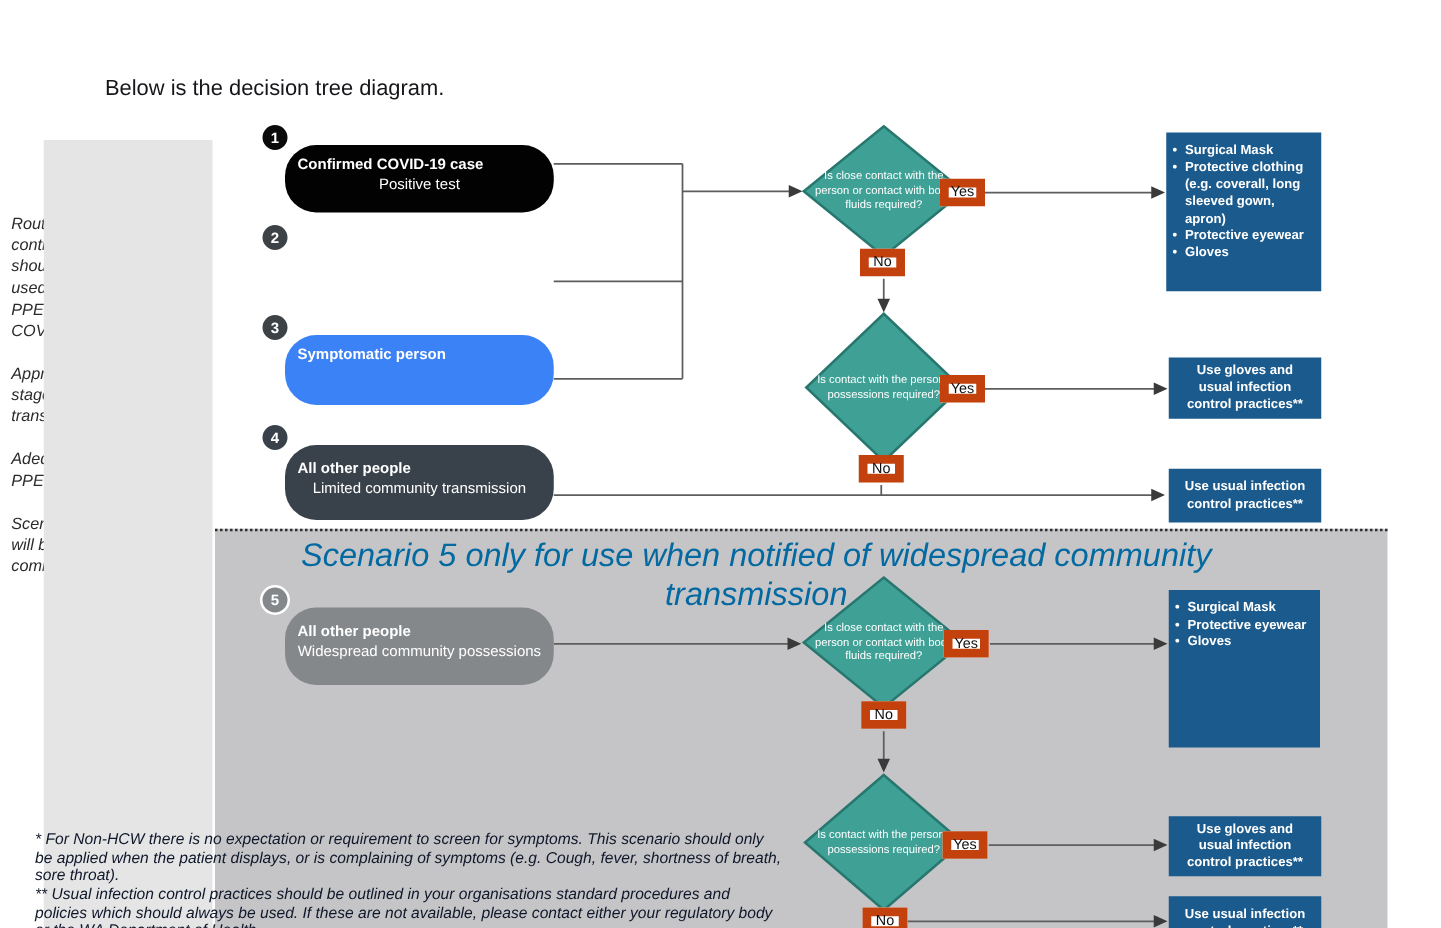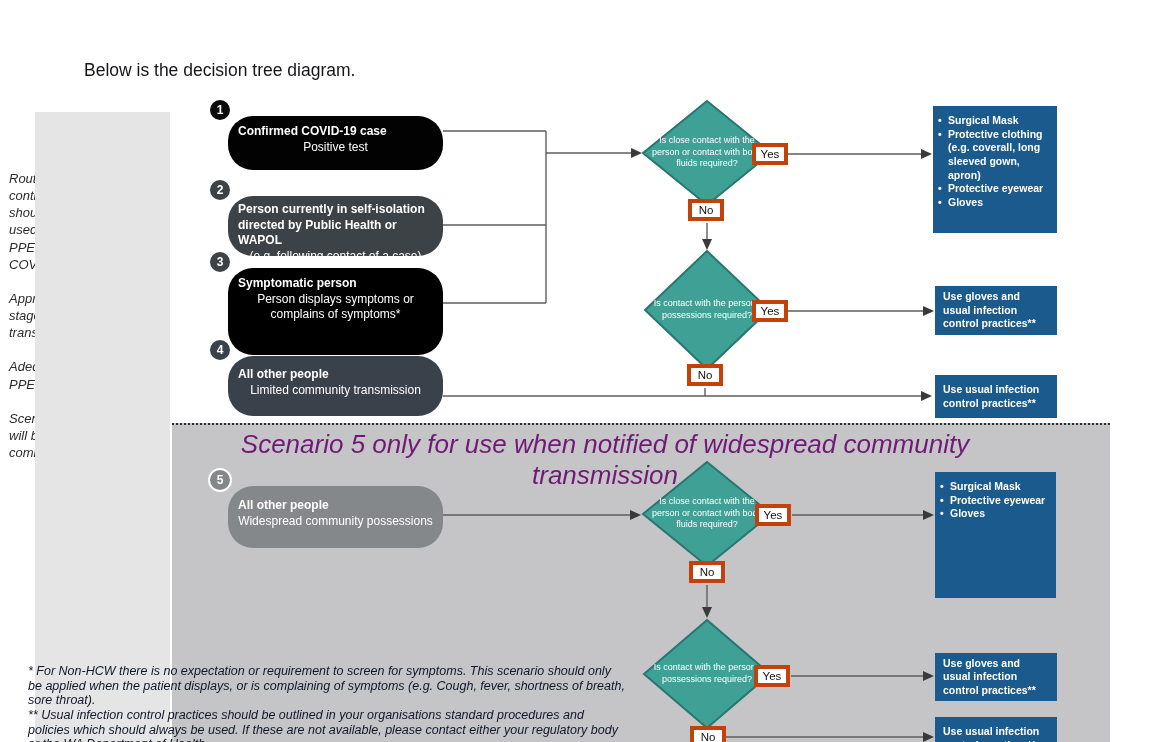--- a/index.html
+++ b/index.html
@@ -10,29 +10,29 @@
   }
   #page-title { position:absolute; left:84px; top:12px; font-size:17.5px; color:#15151a; }
 
   
   #sidebar { position:absolute; left:35px; top:64px; width:135px; height:654px; background:#e5e5e6; z-index:1; }
   #sidebar-notes { position:absolute; left:9px; top:122px; width:120px; font-style:italic; font-size:13px; line-height:1.32; color:#2b2b2e; }
   #sidebar-notes p { margin-bottom:17px; }
 
   
   #panel { position:absolute; left:172px; top:375px; width:938px; height:343px; background:#c5c5c7; border-top:2px dotted #2f2f2f; z-index:1; }
-  #banner { position:absolute; left:172px; top:381px; width:866px; text-align:center; font-style:italic; font-size:26px; color:#701a75; z-index:3; }
+  #banner { position:absolute; left:172px; top:381px; width:866px; text-align:center; font-style:italic; font-size:26px; color:#0369a1; z-index:3; }
 
   
   .scn-box { position:absolute; left:228px; width:215px; color:#fff; padding:8px 10px; z-index:3;border-radius:25px; }
   .scn-box .t { font-weight:bold; font-size:12px; line-height:1.3; }
   .scn-box .s { font-size:12px; line-height:1.3;text-align:center; }
   #box1 { top:68px;  height:54px; background:#020202; }
   #box2 { top:148px; height:60px; background:#3d4246; padding-top:6px; }
-  #box3 { top:220px; height:87px; background:#000000; }
+  #box3 { top:220px; height:56px; background:#3b82f6; }
   #box4 { top:308px; height:60px; background:#39424b; padding-top:11px; }
   #box5 { top:438px; height:62px; background:#85888b; padding-top:12px; }
 
   .badge { position:absolute; left:208px; width:24px; height:24px; border:2px solid #fff; border-radius:50%;
            color:#fff; font-weight:bold; font-size:12px; display:flex; align-items:center; justify-content:center; z-index:5; }
   #badge1 { top:50px;  background:#0a0a0a; }
   #badge2 { top:130px; background:#3d4246; }
   #badge3 { top:202px; background:#3d4246; }
   #badge4 { top:290px; background:#39424b; }
   #badge5 { top:420px; background:#85888b; }
@@ -41,33 +41,33 @@
   #wires { position:absolute; left:0; top:0; z-index:2; }
   .wire { stroke:#5d5d5d; stroke-width:1.4; fill:none; }
   .ah   { fill:#3a3a3a; }
   .diamond { fill:#3fa096; stroke:#27776f; stroke-width:2; }
 
   
   .dtext { position:absolute; transform:translate(-50%,-50%); width:114px; text-align:center;
            color:#fff; font-size:9px; line-height:1.3; z-index:4; }
 
   
-  .yn { position:absolute; width:36px; height:22px; background:#fff; border:4px solid #c2410c;
+  .yn { position:absolute; width:36px; height:22px; background:#fff; border:7px solid #c2410c;
         display:flex; align-items:center; justify-content:center; font-size:11.5px; color:#111; z-index:4; }
   #yes1 { left:752px; top:95px; }  #no1 { left:688px; top:151px; }
   #yes2 { left:752px; top:252px; } #no2 { left:687px; top:316px; }
   #yes3 { left:755px; top:456px; } #no3 { left:689px; top:513px; }
   #yes4 { left:754px; top:617px; } #no4 { left:690px; top:678px; }
 
   
   .blue { position:absolute; background:#1b5a8c; color:#fff; font-weight:bold; z-index:3; }
   .blue ul { list-style:none; margin:0; padding:8px 4px 0 4px; }
   .blue li { position:relative; padding-left:11px; font-size:10.5px; line-height:1.3; }
   .blue li::before { content:"\2022"; position:absolute; left:1px; }
-  .blue.center { display:flex; align-items:center; justify-content:center; text-align:left;
+  .blue.center { display:flex; align-items:center; justify-content:center; text-align:center;
                  font-size:10.5px; line-height:1.3; padding:2px 8px; }
   #blue1 { left:933px; top:58px;  width:124px; height:127px; }
   #blue2 { left:935px; top:238px; width:122px; height:49px; }
   #blue3 { left:935px; top:327px; width:122px; height:43px; }
   #blue4 { left:935px; top:424px; width:121px; height:126px; }
   #blue5 { left:935px; top:605px; width:122px; height:48px; }
   #blue6 { left:935px; top:669px; width:122px; height:44px; }
 
   
   #footnotes { position:absolute; left:28px; top:616px; width:600px; font-style:italic;
@@ -128,29 +128,24 @@
     <polygon class="diamond" points="707,572 770,626 707,680 644,626"></polygon>
   </svg>
 
   <div id="badge1" class="badge">1</div>
   <div id="box1" class="scn-box">
     <div class="t">Confirmed COVID-19 case</div>
     <div class="s">Positive test</div>
   </div>
 
   <div id="badge2" class="badge">2</div>
-  <div id="box2" class="scn-box">
-    <div class="t">Person currently in self-isolation directed by Public Health or WAPOL</div>
-    <div class="s">(e.g. following contact of a case)</div>
-  </div>
 
   <div id="badge3" class="badge">3</div>
   <div id="box3" class="scn-box">
     <div class="t">Symptomatic person</div>
-    <div class="s">Person displays symptoms or complains of symptoms*</div>
   </div>
 
   <div id="badge4" class="badge">4</div>
   <div id="box4" class="scn-box">
     <div class="t">All other people</div>
     <div class="s">Limited community transmission</div>
   </div>
 
   <div id="badge5" class="badge">5</div>
   <div id="box5" class="scn-box">

